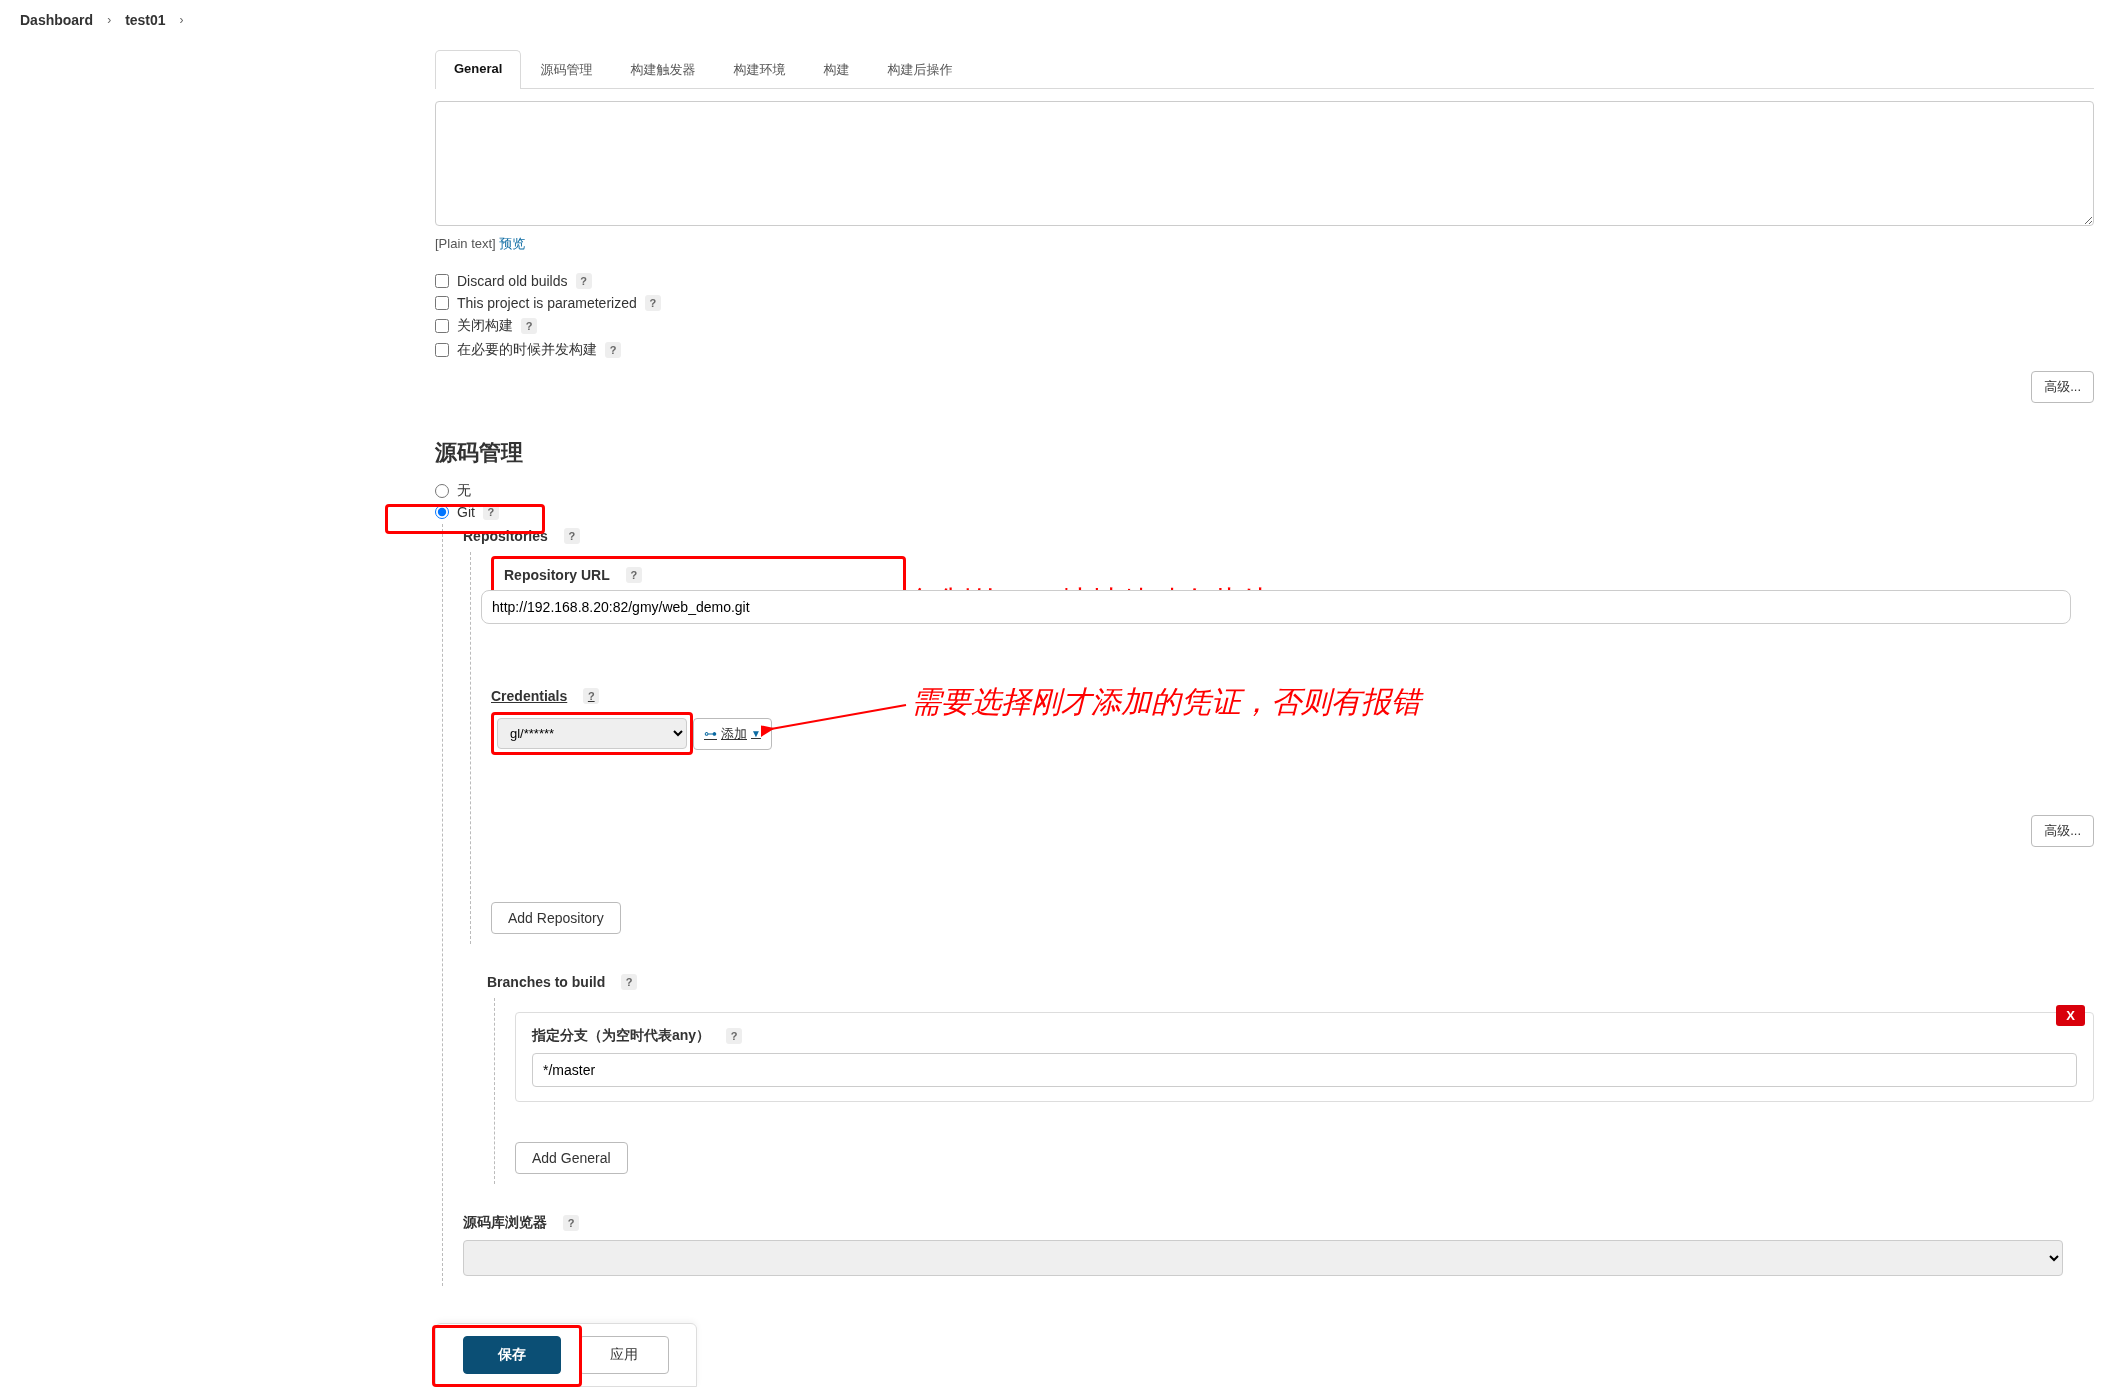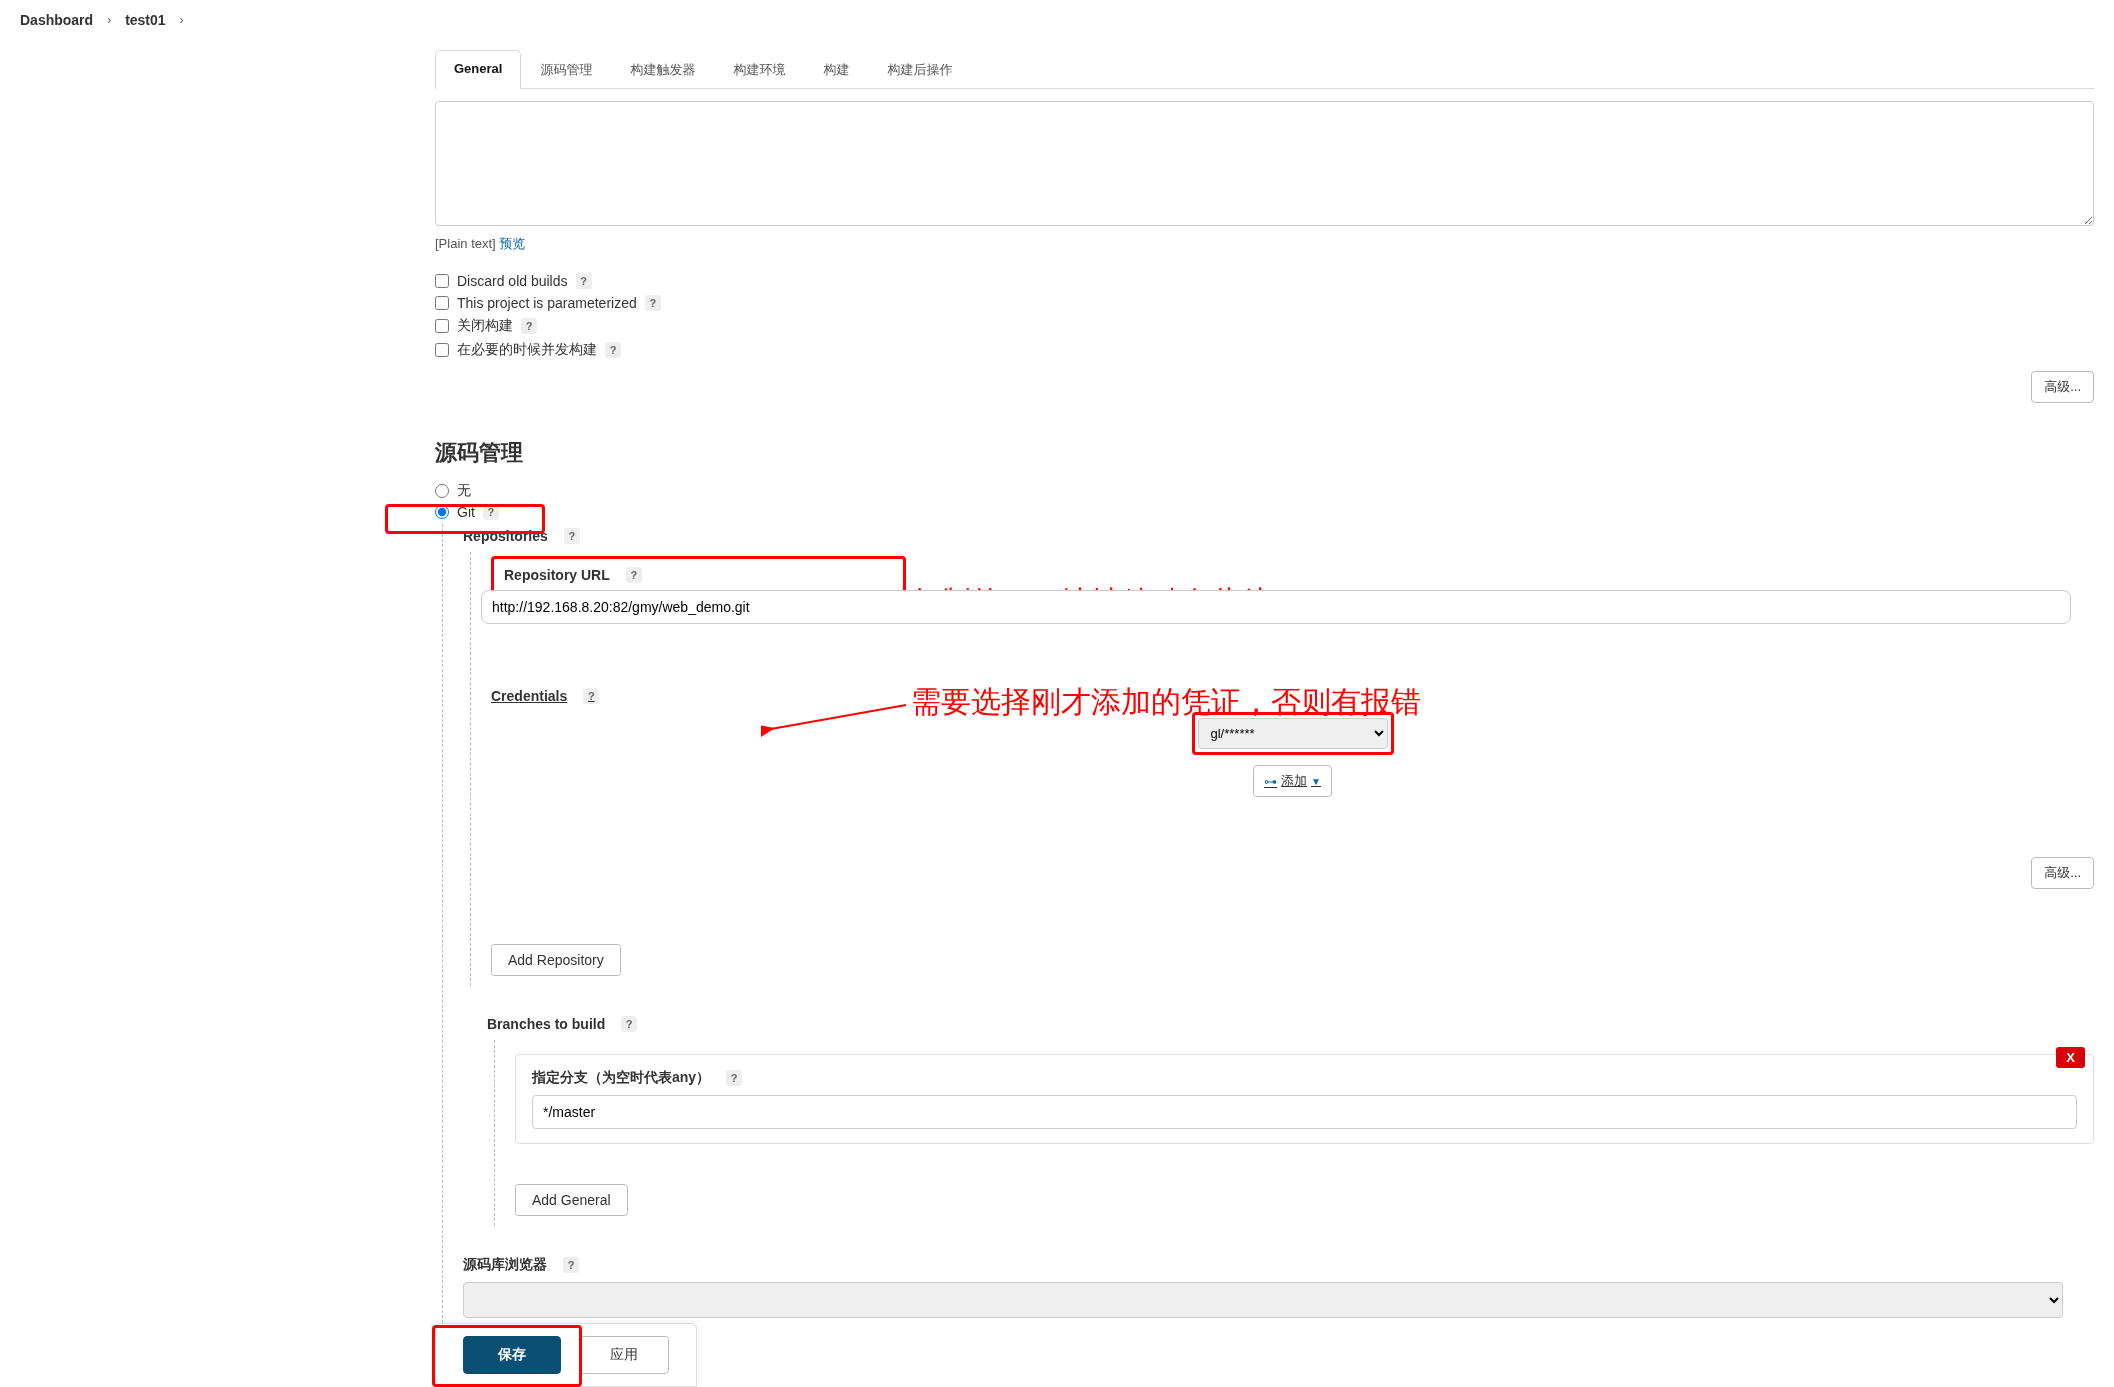--- a/index.html
+++ b/index.html
@@ -150,21 +150,21 @@
 }
 
 .annotation1, .annotation2 {
   position: absolute;
   color: #ff0000;
   font-size: 30px;
   font-weight: 400;
   white-space: nowrap;
 }
 
-.cred-row { display: flex; align-items: center; gap: 10px; margin-top: 8px; flex-direction: column; }
+.cred-row { display: flex; align-items: center; margin-top: 8px; }
 .cred-select-wrap {
   border: 3px solid #ff0000;
   border-radius: 4px;
   padding: 3px;
 }
 .cred-select { width: 190px; padding: 6px 8px; font-size: 13px; border: 1px solid #ccc; border-radius: 4px; }
 .add-cred-btn {
   display: inline-flex;
   align-items: center;
   gap: 4px;
@@ -311,21 +311,21 @@
 
     <div class="tree-indent">
       <div class="field-label" style="margin-top:0;">
         <span>Repositories</span>
         <span class="help-icon">?</span>
       </div>
 
       <div class="tree-indent relwrap">
 
         <div class="annotation1" style="left:440px; top:30px;">复制的URL地址粘贴在此处</div>
-        <div class="annotation2" style="left:440px; top:130px;">需要选择刚才添加的凭证，否则有报错</div>
+        <div class="annotation2" style="left:440px; top:130px;font-style:italic;">需要选择刚才添加的凭证，否则有报错</div>
 
         <svg class="arrow-svg" style="left:290px; top:145px;" width="150" height="40">
           <defs>
             <marker id="ah" markerWidth="10" markerHeight="8" refX="2" refY="4" orient="auto">
               <polygon points="10 0, 0 4, 10 8" fill="#ff0000"></polygon>
             </marker>
           </defs>
           <line x1="145" y1="8" x2="10" y2="32" stroke="#ff0000" stroke-width="2" marker-end="url(#ah)"></line>
         </svg>
 

